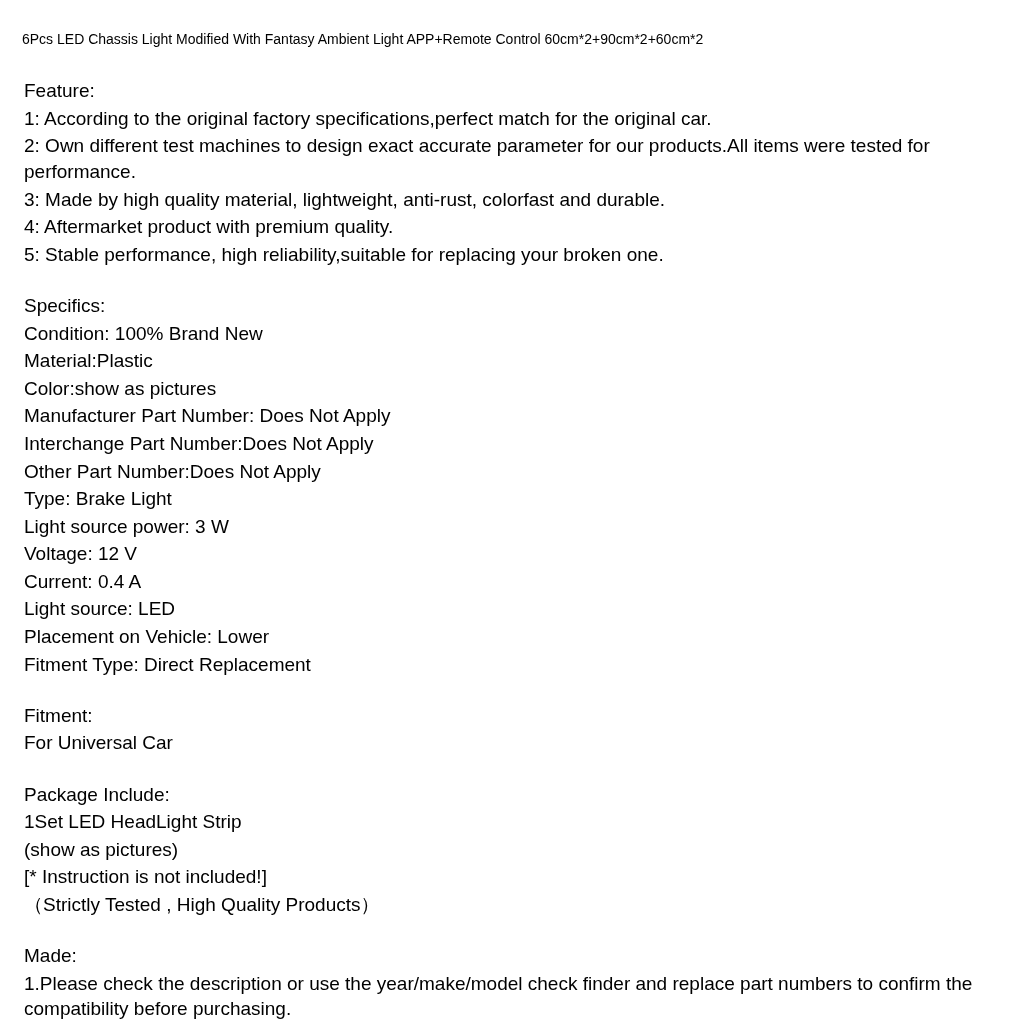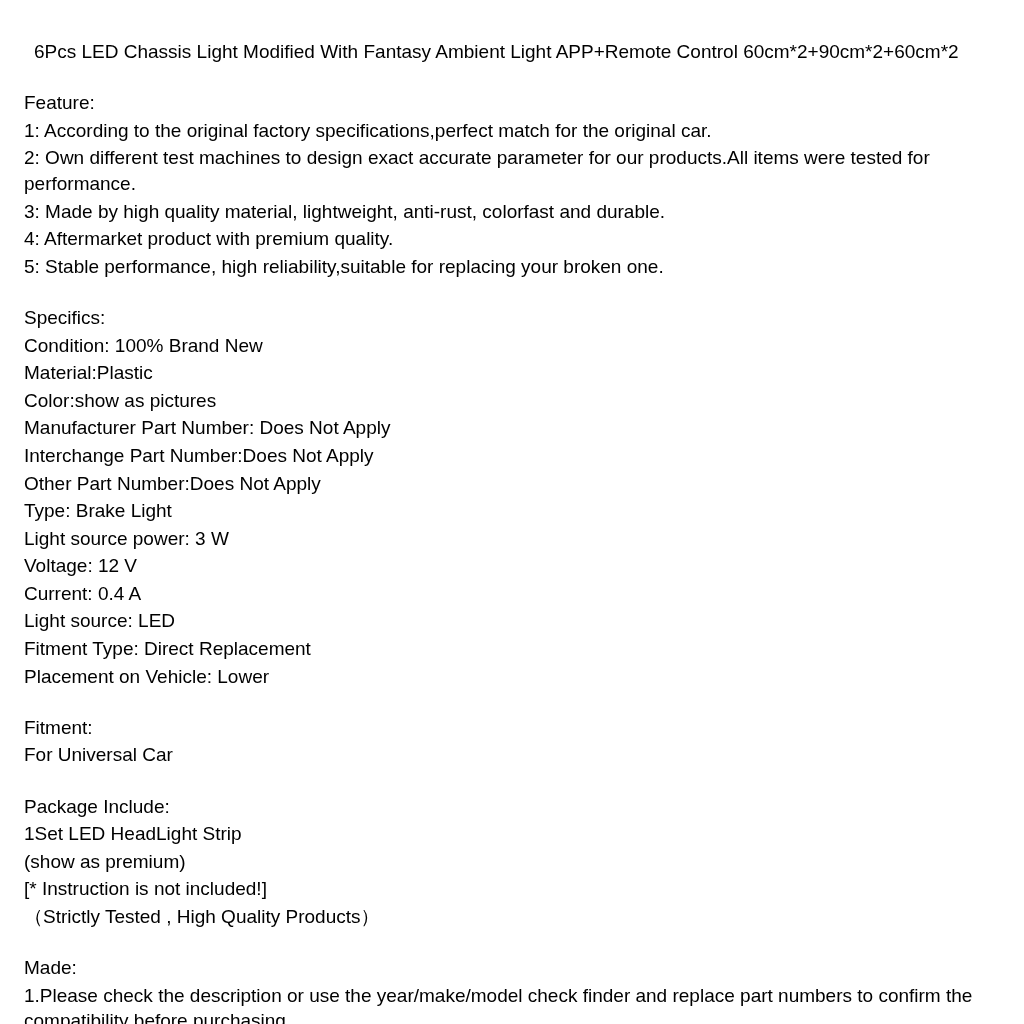--- a/index.html
+++ b/index.html
@@ -15,22 +15,22 @@
     padding: 27px 16px 0 22px;
     background: #ffffff;
     color: #000000;
     font-family: "Liberation Sans", "DejaVu Sans", sans-serif;
     font-size: 19px;
     line-height: 25.6px;
     font-weight: 400;
     overflow: hidden;
   }
   .doc-title {
-    margin: 12px;
-    font-size: 19px;
+    margin: 0;
+    font-size: 14px;
     font-weight: 400;
     line-height: 25.6px;
   }
   .section {
     margin-top: 25.6px;
   }
   .section p {
     margin: 2px;
     padding: 0;
     white-space: pre-wrap;
@@ -58,33 +58,33 @@
     <p>Material:Plastic</p>
     <p>Color:show as pictures</p>
     <p>Manufacturer Part Number: Does Not Apply</p>
     <p>Interchange Part Number:Does Not Apply</p>
     <p>Other Part Number:Does Not Apply</p>
     <p>Type: Brake Light</p>
     <p>Light source power: 3 W</p>
     <p>Voltage: 12 V</p>
     <p>Current: 0.4 A</p>
     <p>Light source: LED</p>
+    <p>Placement on Vehicle: Lower</p>
     <p>Fitment Type: Direct Replacement</p>
-    <p>Placement on Vehicle: Lower</p>
   </div>
 
   <div class="section">
     <p>Fitment:</p>
     <p>For Universal Car</p>
   </div>
 
   <div class="section">
     <p>Package Include:</p>
     <p>1Set LED HeadLight Strip</p>
-    <p>(show as premium)</p>
+    <p>(show as pictures)</p>
     <p>[* Instruction is not included!]</p>
     <p>（Strictly Tested , High Quality Products）</p>
   </div>
 
   <div class="section">
     <p>Made:</p>
     <p>1.Please check the description or use the year/make/model check finder and replace part numbers to confirm the compatibility before purchasing.</p>
   </div>
 
 </div>

